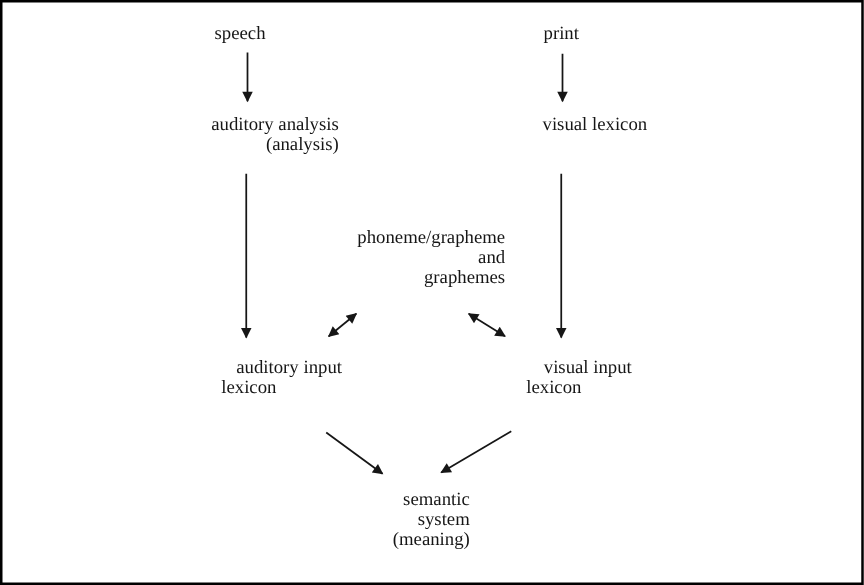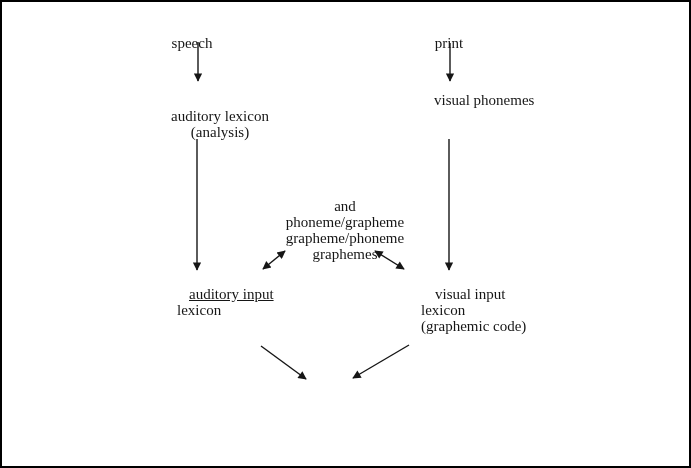--- a/index.html
+++ b/index.html
@@ -9,22 +9,22 @@
     width: 691px;
     height: 468px;
     background: #ffffff;
     border: 2px solid #000000;
     font-family: "Liberation Serif", "DejaVu Serif", serif;
     font-size: 15px;
     color: #161616;
     overflow: hidden;
   }
   .node { position: absolute; line-height: 16px; white-space: nowrap; }
-  .center { transform: translateX(-50%); text-align: center; margin-top: 16px; }
-  .indent12 { padding-left: 12px; text-decoration: underline; }
+  .center { transform: translateX(-50%); text-align: right; }
+  .indent12 { padding-left: 12px; }
   .indent14 { padding-left: 14px; }
   svg.arrows { position: absolute; left: 0; top: 0; width: 691px; height: 468px; }
   svg.arrows line { stroke: #161616; stroke-width: 1.4; }
   svg.arrows .head { fill: #161616; }
 </style>
 </head>
 <body>
 
 <div class="page">
 
@@ -46,40 +46,43 @@
 
   <div class="node center" style="left:190px; top:17px">
     <div>speech</div>
   </div>
 
   <div class="node center" style="left:447px; top:17px">
     <div>print</div>
   </div>
 
   <div class="node center" style="left:218px; top:90px">
-    <div>auditory lexicon</div>
+    <div>auditory analysis</div>
     <div>(analysis)</div>
   </div>
 
   <div class="node" style="left:432px; top:90px">
-    <div>visual phonemes</div>
+    <div>visual lexicon</div>
   </div>
 
   <div class="node center" style="left:343px; top:180px">
+    <div>phoneme/grapheme</div>
     <div>and</div>
-    <div>phoneme/grapheme</div>
-    <div>grapheme/phoneme</div>
     <div>graphemes</div>
   </div>
 
   <div class="node" style="left:175px; top:284px">
     <div class="indent12">auditory input</div>
     <div>lexicon</div>
   </div>
 
   <div class="node" style="left:419px; top:284px">
     <div class="indent14">visual input</div>
     <div>lexicon</div>
-    <div>(graphemic code)</div>
   </div>
 
+  <div class="node center" style="left:343px; top:390px">
+    <div>semantic</div>
+    <div>system</div>
+    <div>(meaning)</div>
+  </div>
 
 </div>
 
 </body></html>

